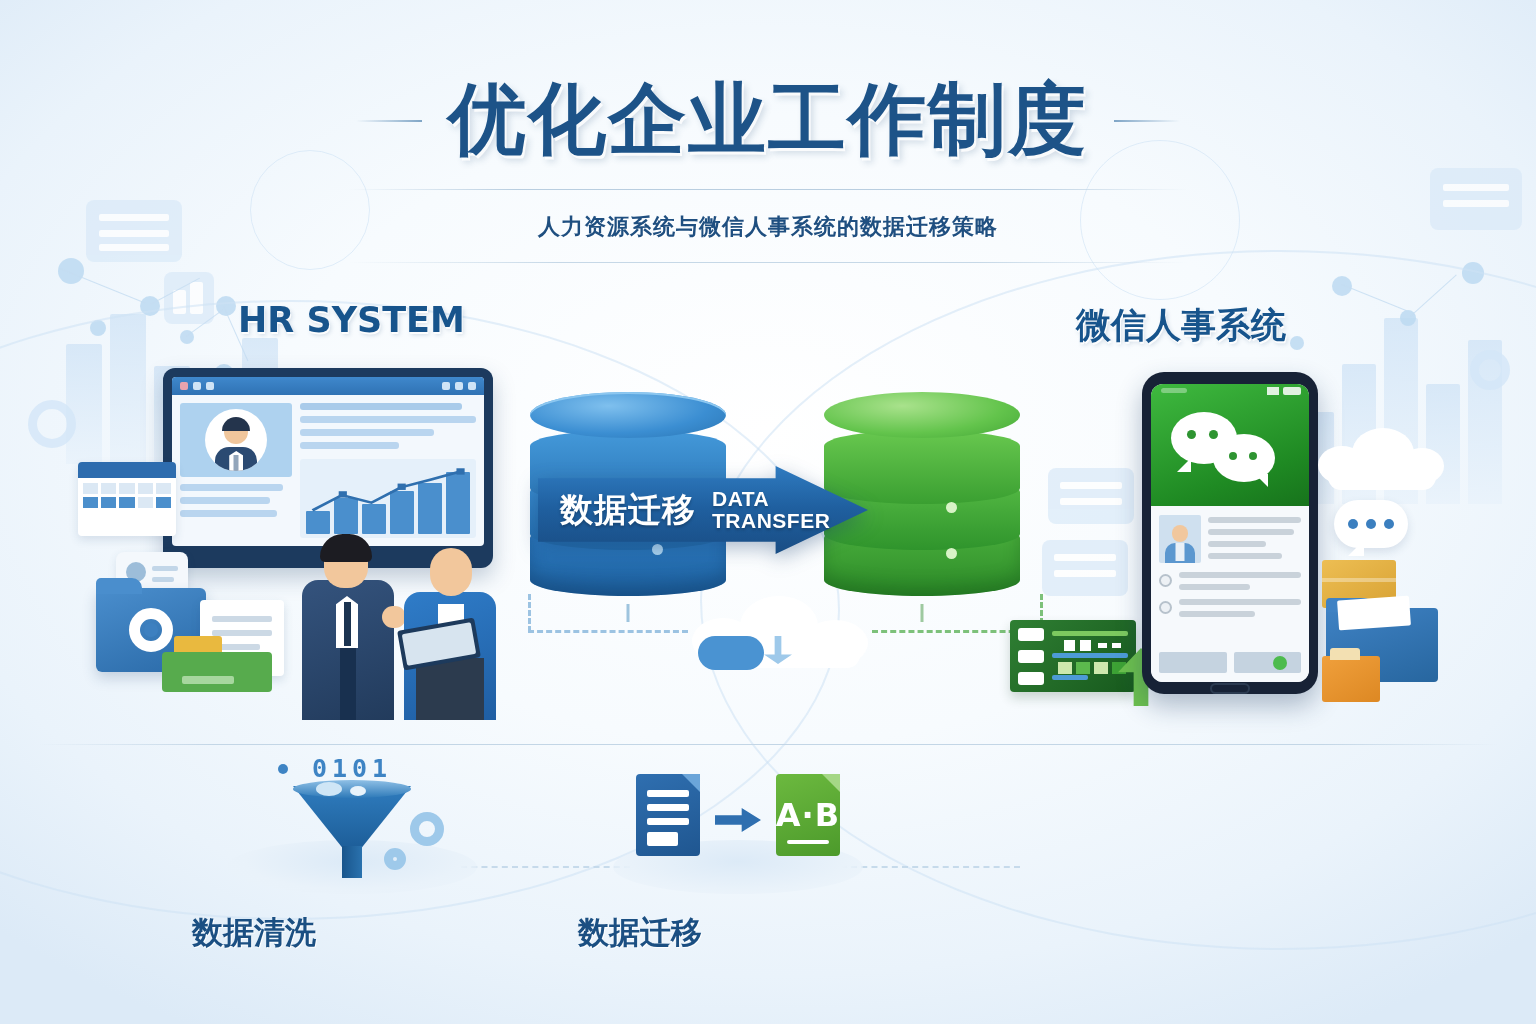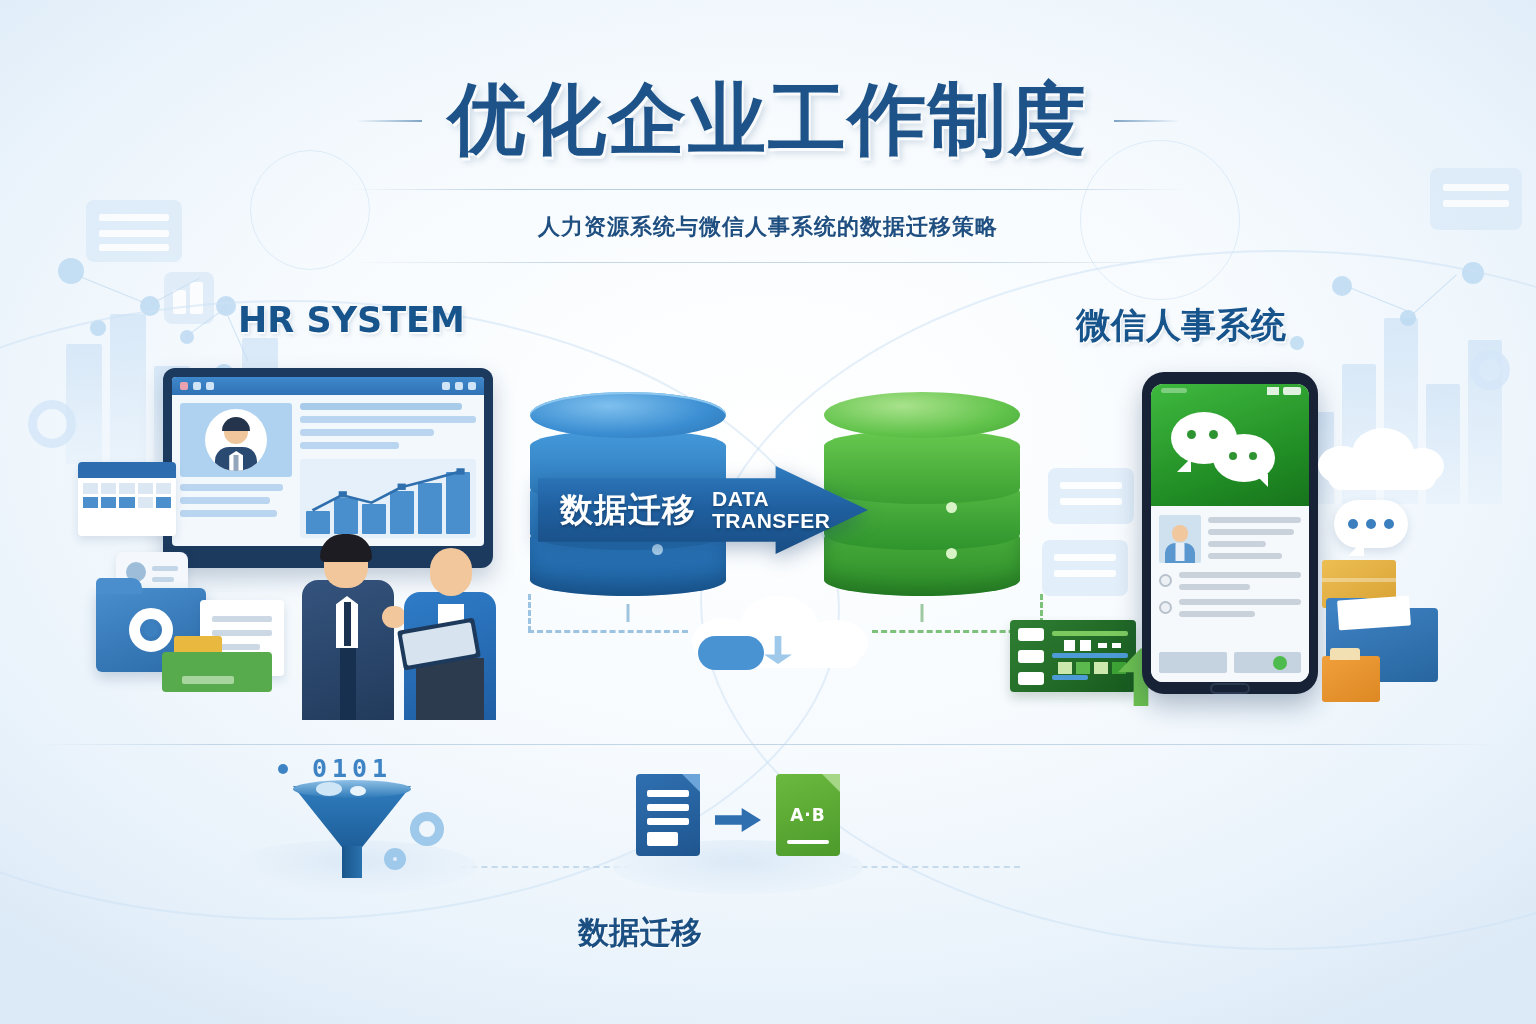--- a/index.html
+++ b/index.html
@@ -511,36 +511,37 @@
       <div class="binary">0101</div>
       <div style="position:absolute;left:calc(50% - 74px);top:12px;width:10px;height:10px;border-radius:50%;background:#3e84c4;"></div>
       <div class="funnel"></div>
       <div class="funnel-rim"></div>
       <div style="position:absolute;left:calc(50% - 36px);top:30px;width:26px;height:14px;border-radius:50%;background:#cfe6f6;"></div>
       <div style="position:absolute;left:calc(50% - 2px);top:34px;width:16px;height:10px;border-radius:50%;background:#e8f3fb;"></div>
       <div class="funnel-stem"></div>
       <div class="bggear" style="left:calc(50% + 58px);top:60px;width:34px;height:34px;border-color:#9ec9ea;opacity:1;"></div>
       <div class="bggear" style="left:calc(50% + 32px);top:96px;width:22px;height:22px;border-color:#9ec9ea;opacity:1;"></div>
     </div>
+    <div class="f-label">数据清洗</div>
   </div>
 
   <div class="feature" id="feat-1">
     <div class="f-icon">
       <div class="f-plate"></div>
       <div class="doc" style="left:calc(50% - 102px);background:linear-gradient(160deg,#2f6fb0,#1f5690);">
         <div class="fold" style="background:#6ba5d9;clip-path:polygon(0 0,100% 100%,100% 0);"></div>
         <div class="dl" style="top:16px;"></div>
         <div class="dl" style="top:30px;"></div>
         <div class="dl" style="top:44px;"></div>
         <div style="position:absolute;left:11px;right:22px;top:58px;height:14px;background:#fff;border-radius:2px;"></div>
       </div>
       <div class="arrow-sm"></div>
       <div class="doc" style="left:calc(50% + 38px);background:linear-gradient(160deg,#6cb93f,#4c9a2b);display:flex;align-items:center;justify-content:center;">
         <div class="fold" style="background:#a5d786;clip-path:polygon(0 0,100% 100%,100% 0);"></div>
-        <div style="color:#fff;font-size:17px;font-weight:700;letter-spacing:1px;font-family:'DejaVu Sans','Liberation Sans',sans-serif;">A·B</div>
+        <div style="color:#fff;font-size:32px;font-weight:700;letter-spacing:1px;font-family:'DejaVu Sans','Liberation Sans',sans-serif;">A·B</div>
         <div style="position:absolute;left:11px;right:11px;bottom:12px;height:4px;background:#fff;border-radius:2px;"></div>
       </div>
     </div>
     <div class="f-label">数据迁移</div>
   </div>
 
 
 </div>
 
 </body></html>

